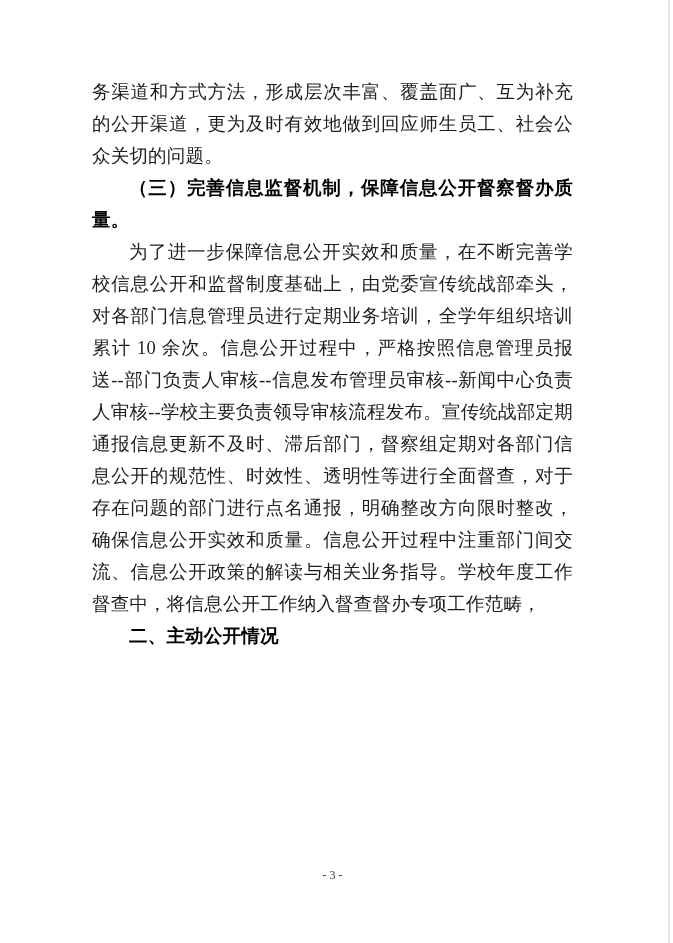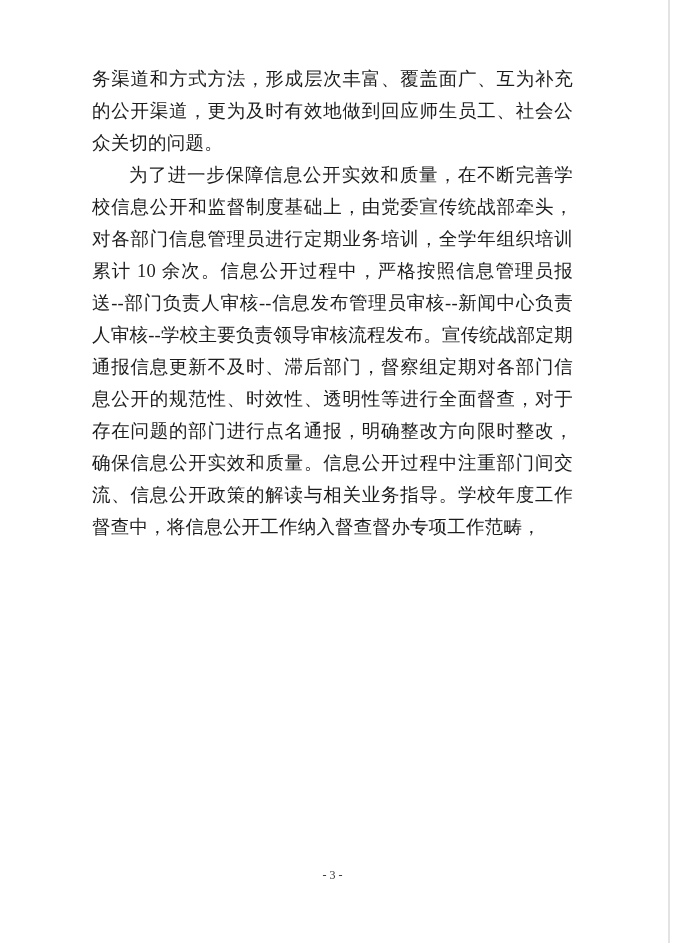--- a/index.html
+++ b/index.html
@@ -20,21 +20,21 @@
     position: absolute;
     top: 0;
     right: 3px;
     width: 2px;
     height: 943px;
     background: #e3e3e3;
   }
   .content {
     position: absolute;
     left: 92px;
-    top: 63px;
+    top: 76px;
     width: 481px;
   }
   .content p {
     margin: 0;
     padding: 0;
     font-size: 18.5px;
     line-height: 32px;
     text-align: justify;
     letter-spacing: 0.2px;
   }
@@ -59,20 +59,22 @@
     font-family: "Liberation Serif", "DejaVu Serif", serif;
   }
 </style>
 </head>
 <body>
 
 <div class="page">
 
   <div class="content">
     <p class="body">务渠道和方式方法，形成层次丰富、覆盖面广、互为补充的公开渠道，更为及时有效地做到回应师生员工、社会公众关切的问题。</p>
+    <p class="heading">（三）完善信息监督机制，保障信息公开督察督办质量。</p>
     <p class="body indent">为了进一步保障信息公开实效和质量，在不断完善学校信息公开和监督制度基础上，由党委宣传统战部牵头，对各部门信息管理员进行定期业务培训，全学年组织培训累计 10 余次。信息公开过程中，严格按照信息管理员报送--部门负责人审核--信息发布管理员审核--新闻中心负责人审核--学校主要负责领导审核流程发布。宣传统战部定期通报信息更新不及时、滞后部门，督察组定期对各部门信息公开的规范性、时效性、透明性等进行全面督查，对于存在问题的部门进行点名通报，明确整改方向限时整改，确保信息公开实效和质量。信息公开过程中注重部门间交流、信息公开政策的解读与相关业务指导。学校年度工作督查中，将信息公开工作纳入督查督办专项工作范畴，</p>
+    <p class="heading">二、主动公开情况</p>
   </div>
 
   <div class="footer">- 3 -</div>
 
   <div class="right-edge-line"></div>
 
 </div>
 
 </body></html>

